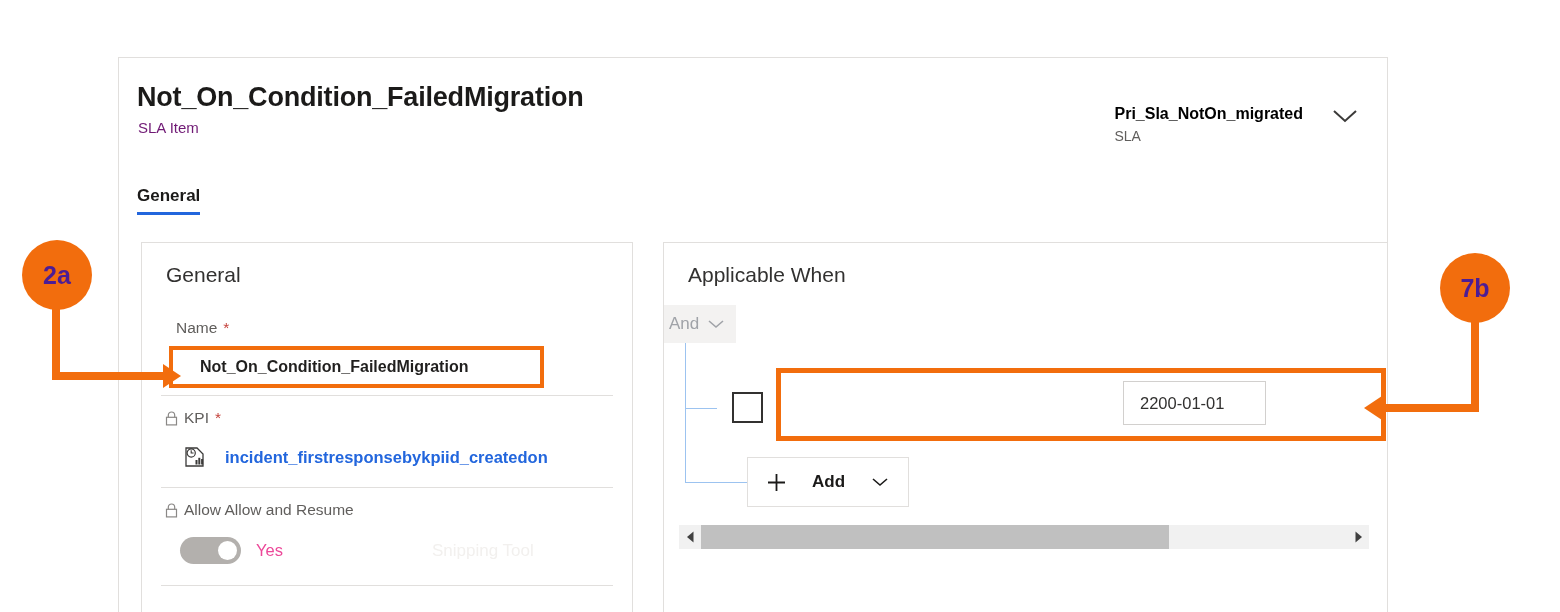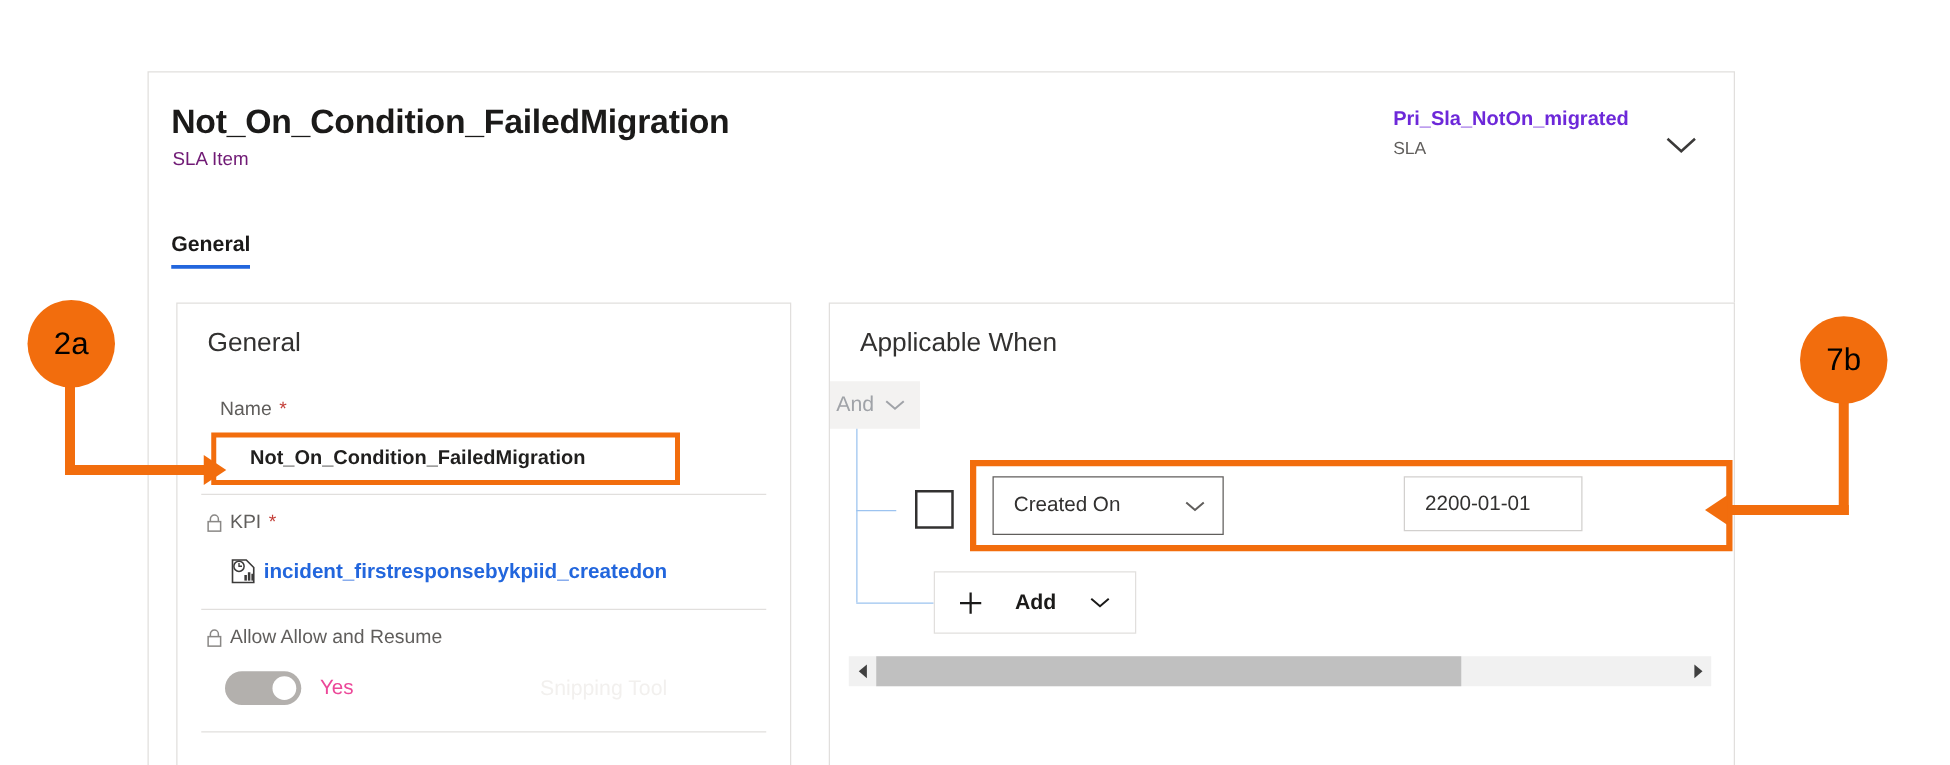--- a/index.html
+++ b/index.html
@@ -54,23 +54,24 @@
   }
   .header-right {
     position: absolute;
     right: 84px;
     top: 29px;
     text-align: left;
   }
   .header-right-link {
     font-size: 16px;
     font-weight: bold;
-    color: #6d28d9;
+    color: #000000;
     white-space: nowrap;
     cursor: pointer;
+    margin-top: 18px;
   }
   .header-right-sub {
     font-size: 14px;
     color: #605e5c;
     margin-top: 5px;
   }
   .header-chevron {
     position: absolute;
     right: 28px;
     top: 50px;
@@ -185,21 +186,21 @@
   .divider-1 { top: 152px; }
 
   
   .f-kpi-label { top: 166px; left: 23px; }
   .f-kpi-value {
     position: absolute;
     left: 42px;
     top: 203px;
     display: flex;
     align-items: center;
-    gap: 5px;
+    gap: 19px;
   }
   .kpi-icon { width: 22px; height: 22px; flex: none; }
   .kpi-icon svg { display: block; }
   .kpi-link {
     font-size: 16.5px;
     color: #2266dd;
     font-weight: bold;
     cursor: pointer;
     white-space: nowrap;
   }
@@ -397,26 +398,26 @@
     height: 24px;
     background: #c0c0c0;
     cursor: pointer;
   }
 
   
   .callout {
     position: absolute;
     border-radius: 50%;
     background: #f26d0d;
-    color: #000000;
+    color: #4c1d95;
     display: flex;
     align-items: center;
     justify-content: center;
     font-size: 25px;
-    font-weight: normal;
+    font-weight: bold;
     z-index: 20;
   }
   .callout-2a { left: 22px; top: 240px; width: 70px; height: 70px; }
   .callout-2b { left: 1440px; top: 253px; width: 70px; height: 70px; }
 
   .conn {
     position: absolute;
     background: #f26d0d;
     z-index: 15;
   }
@@ -539,28 +540,20 @@
         </svg>
       </span>
     </div>
 
     <div class="tree-v"></div>
     <div class="tree-h1"></div>
     <div class="tree-h2"></div>
 
     <div class="cond-checkbox"></div>
 
-    <div class="combo cb-field">
-      <span class="combo-text">Created On</span>
-      <span class="chev-sm">
-        <svg width="18" height="10" viewBox="0 0 18 10">
-          <path d="M2 2 L9 8 L16 2" fill="none" stroke="#605e5c" stroke-width="1.6"></path>
-        </svg>
-      </span>
-    </div>
 
 
     <div class="combo cb-value">
       <span class="combo-text">2200-01-01</span>
     </div>
 
     <div class="cond-highlight"></div>
 
     <div class="add-btn">
       <span class="plus-icon">

